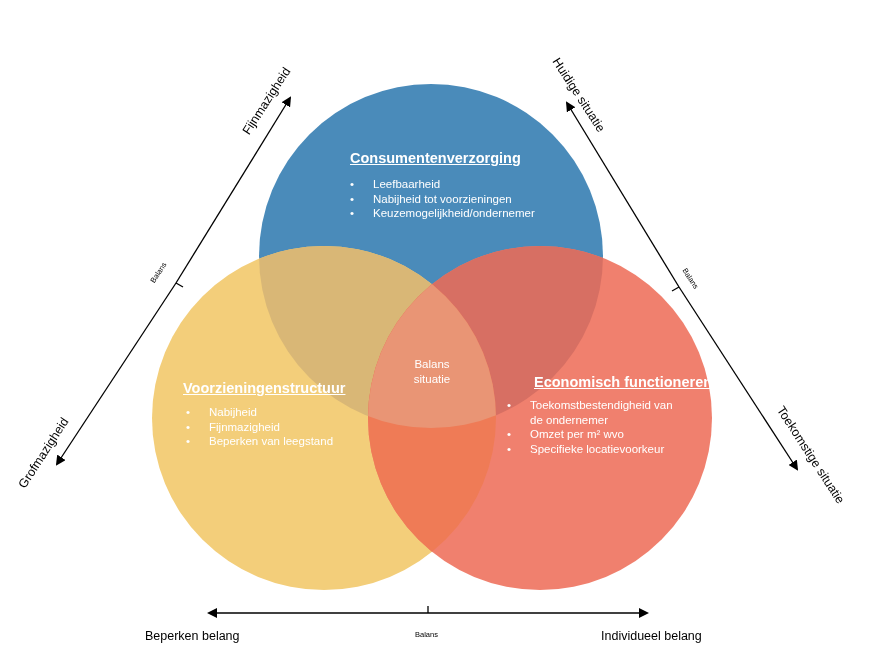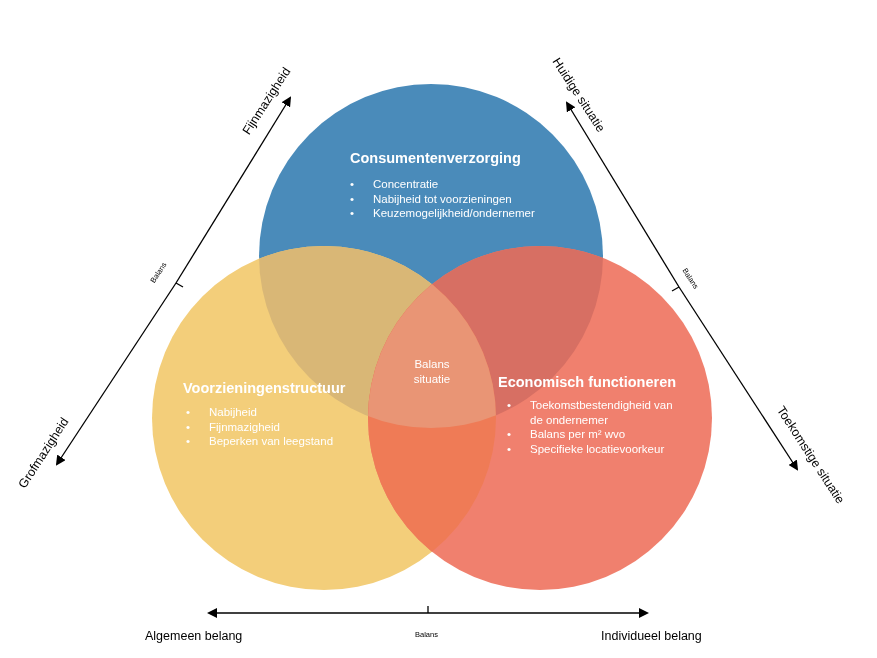--- a/index.html
+++ b/index.html
@@ -1,19 +1,19 @@
 <!DOCTYPE html>
 <html><head>
   <meta charset="utf-8">
   <style>
     html, body { margin: 0; padding: 0; background: #ffffff; }
     body { width: 877px; height: 658px; position: relative; overflow: hidden;
            font-family: "Liberation Sans", sans-serif; color: #000; }
     #venn { position: absolute; left: 0; top: 0; }
-    .circle-title { color: #ffffff; font-weight: bold; font-size: 14.5px; position: absolute; white-space: nowrap; }
+    .circle-title { color: #ffffff; font-weight: bold; font-size: 14.5px; position: absolute; white-space: nowrap; text-decoration: underline; }
     .bullets { position: absolute; list-style: none; margin: 0; padding: 0; color: #ffffff; font-size: 11.5px; line-height: 14.5px; }
     .bullets li { position: relative; padding-left: 23px; white-space: nowrap; }
     .bullets li .dot { position: absolute; left: 0; top: 0; }
     .center-label { position: absolute; color: #ffffff; font-size: 11.5px; line-height: 14.5px; text-align: center; }
     .axis-end { font-size: 12.5px; color: #000; position: absolute; white-space: nowrap; transform-origin: center center; }
     .axis-mid { font-size: 7.5px; color: #000; position: absolute; white-space: nowrap; transform-origin: center center; }
   </style>
 </head>
 <body>
 
@@ -61,47 +61,47 @@
   <line x1="679" y1="287" x2="797" y2="469" stroke="#000" stroke-width="1.3" marker-end="url(#arrowhead)"></line>
   <line x1="679" y1="287" x2="672" y2="291" stroke="#000" stroke-width="1.3"></line>
 
   <line x1="428" y1="613" x2="209" y2="613" stroke="#000" stroke-width="1.3" marker-end="url(#arrowhead)"></line>
   <line x1="428" y1="613" x2="647" y2="613" stroke="#000" stroke-width="1.3" marker-end="url(#arrowhead)"></line>
   <line x1="428" y1="606" x2="428" y2="613" stroke="#000" stroke-width="1.3"></line>
 </svg>
 
 <div class="circle-title" style="left:350px; top:150px;">Consumentenverzorging</div>
 <ul class="bullets" style="left:350px; top:177px;">
-  <li><span class="dot">•</span><span>Concentratie</span></li>
+  <li><span class="dot">•</span><span>Leefbaarheid</span></li>
   <li><span class="dot">•</span><span>Nabijheid tot voorzieningen</span></li>
   <li><span class="dot">•</span><span>Keuzemogelijkheid/ondernemer</span></li>
 </ul>
 
 <div class="circle-title" style="left:183px; top:380px;">Voorzieningenstructuur</div>
 <ul class="bullets" style="left:186px; top:405px;">
   <li><span class="dot">•</span><span>Nabijheid</span></li>
   <li><span class="dot">•</span><span>Fijnmazigheid</span></li>
   <li><span class="dot">•</span><span>Beperken van leegstand</span></li>
 </ul>
 
-<div class="circle-title" style="left:498px; top:374px;">Economisch functioneren</div>
+<div class="circle-title" style="left:534px; top:374px;">Economisch functioneren</div>
 <ul class="bullets" style="left:507px; top:398px;">
   <li><span class="dot">•</span><span>Toekomstbestendigheid van</span><br><span>de ondernemer</span></li>
-  <li><span class="dot">•</span><span>Balans per m² wvo</span></li>
+  <li><span class="dot">•</span><span>Omzet per m² wvo</span></li>
   <li><span class="dot">•</span><span>Specifieke locatievoorkeur</span></li>
 </ul>
 
 <div class="center-label" style="left:400px; top:357px; width:64px;">
   <div>Balans</div>
   <div>situatie</div>
 </div>
 
 <div class="axis-end" id="lbl-fijn" style="left:228px; top:94px; transform: rotate(-57deg);">Fijnmazigheid</div>
 <div class="axis-end" id="lbl-grof" style="left:3px; top:446px; transform: rotate(-57deg);">Grofmazigheid</div>
 <div class="axis-mid" style="left:147px; top:268px; transform: rotate(-57deg);">Balans</div>
 
 <div class="axis-end" style="left:536px; top:88px; transform: rotate(57deg);">Huidige situatie</div>
 <div class="axis-end" style="left:754px; top:448px; transform: rotate(57deg);">Toekomstige situatie</div>
 <div class="axis-mid" style="left:679px; top:274px; transform: rotate(57deg);">Balans</div>
 
-<div class="axis-end" style="left:145px; top:629px;">Algemeen belang</div>
+<div class="axis-end" style="left:145px; top:629px;">Beperken belang</div>
 <div class="axis-end" style="left:601px; top:629px;">Individueel belang</div>
 <div class="axis-mid" style="left:415px; top:630px;">Balans</div>
 
 </body></html>

